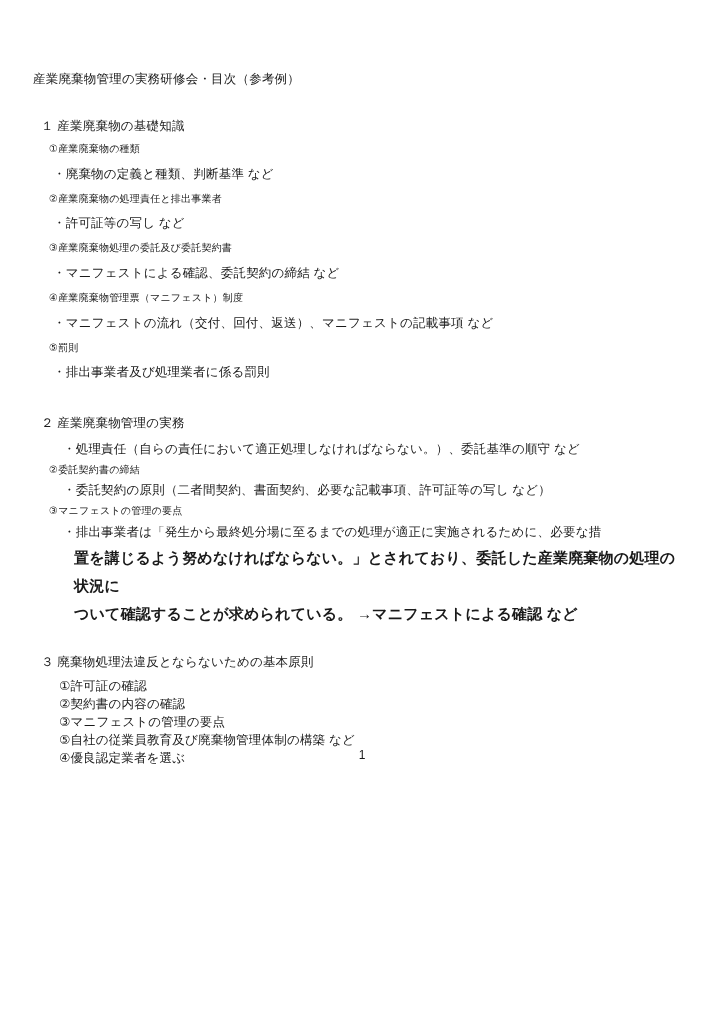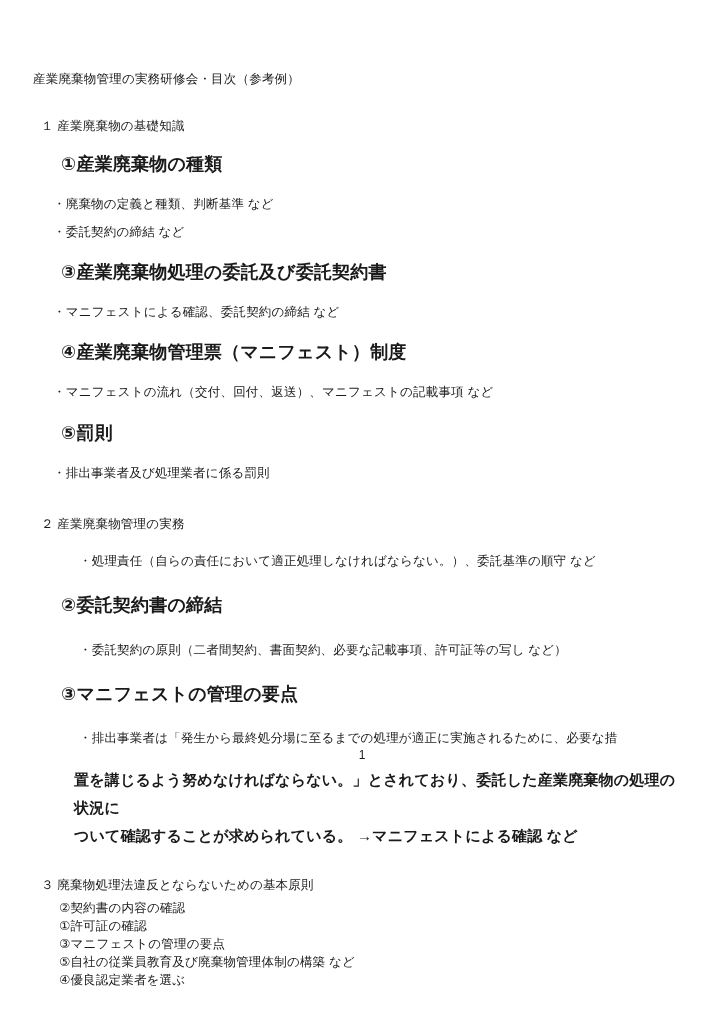--- a/index.html
+++ b/index.html
@@ -31,38 +31,37 @@
   .section {
     margin-bottom: 0;
   }
   .section-heading {
     font-size: 12.5px;
     line-height: 1.55;
     margin: 0 0 4px 8px;
     letter-spacing: 0.2px;
   }
   .lvl1 {
-    font-size: 18px;
+    font-size: 10px;
     line-height: 1.85;
-    margin: 12px;
+    margin: 0;
     padding-left: 16px;
     letter-spacing: 0.2px;
-    font-weight: bold;
   }
   .lvl2 {
     font-size: 12.5px;
     line-height: 1.85;
     margin: 4px;
     padding-left: 16px;
     letter-spacing: 0.2px;
   }
   .lvl2-indent {
     font-size: 12.5px;
     line-height: 1.85;
-    margin: 16px;
+    margin: 0;
     padding-left: 30px;
     letter-spacing: 0.2px;
   }
   .lvl2-wrap {
     font-size: 15px;
     line-height: 1.85;
     margin: 0;
     padding-left: 30px;
     text-indent: 0;
     letter-spacing: 0.2px;
@@ -94,21 +93,22 @@
 <body>
 
 <div class="page">
 
   <p class="doc-title">産業廃棄物管理の実務研修会・目次（参考例）</p>
 
   <div class="section">
     <p class="section-heading">１ 産業廃棄物の基礎知識</p>
     <p class="lvl1">①産業廃棄物の種類</p>
     <p class="lvl2">・廃棄物の定義と種類、判断基準 など</p>
-    <p class="lvl2">・委託契約の締結 など</p>
+    <p class="lvl1">②産業廃棄物の処理責任と排出事業者</p>
+    <p class="lvl2">・許可証等の写し など</p>
     <p class="lvl1">③産業廃棄物処理の委託及び委託契約書</p>
     <p class="lvl2">・マニフェストによる確認、委託契約の締結 など</p>
     <p class="lvl1">④産業廃棄物管理票（マニフェスト）制度</p>
     <p class="lvl2">・マニフェストの流れ（交付、回付、返送）、マニフェストの記載事項 など</p>
     <p class="lvl1">⑤罰則</p>
     <p class="lvl2">・排出事業者及び処理業者に係る罰則</p>
   </div>
 
   <div class="gap-med"></div>
 
@@ -124,21 +124,21 @@
       </p>
     <p class="lvl2-wrap">
         <span class="cont">ついて確認することが求められている。 →マニフェストによる確認 など</span>
       </p>
   </div>
 
   <div class="gap-med"></div>
 
   <div class="section">
     <p class="section-heading">３ 廃棄物処理法違反とならないための基本原則</p>
+    <p class="tight">①許可証の確認</p>
     <p class="tight">②契約書の内容の確認</p>
-    <p class="tight">①許可証の確認</p>
     <p class="tight">③マニフェストの管理の要点</p>
     <p class="tight">⑤自社の従業員教育及び廃棄物管理体制の構築 など</p>
     <p class="tight">④優良認定業者を選ぶ</p>
   </div>
 
   <div class="page-number">1</div>
 </div>
 
 </body></html>

